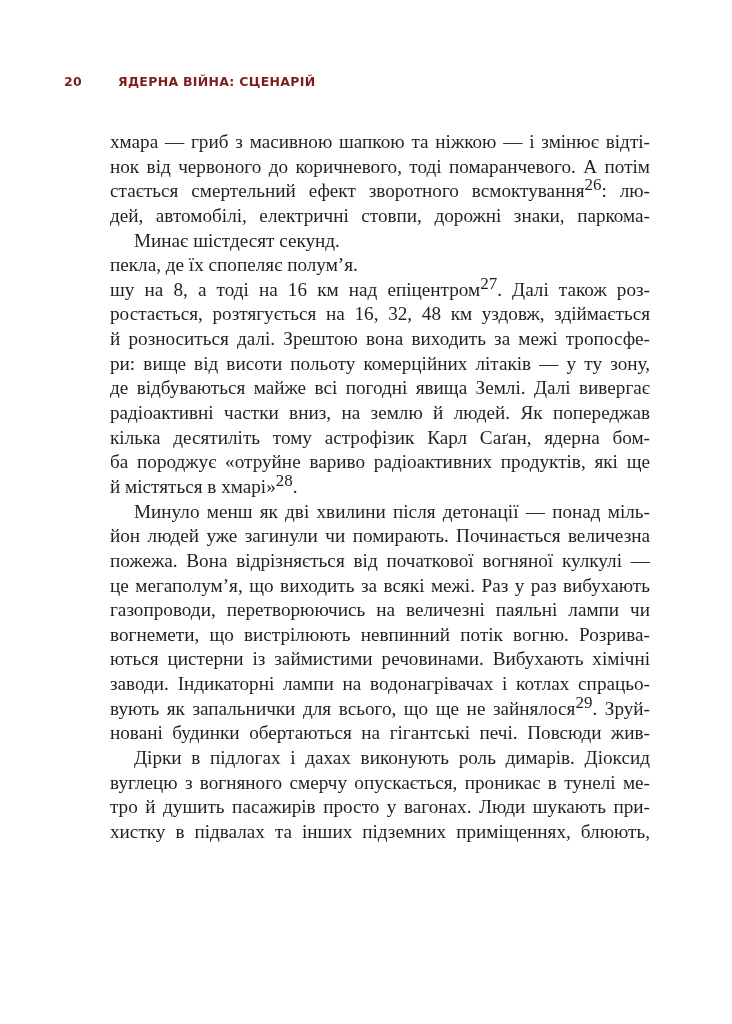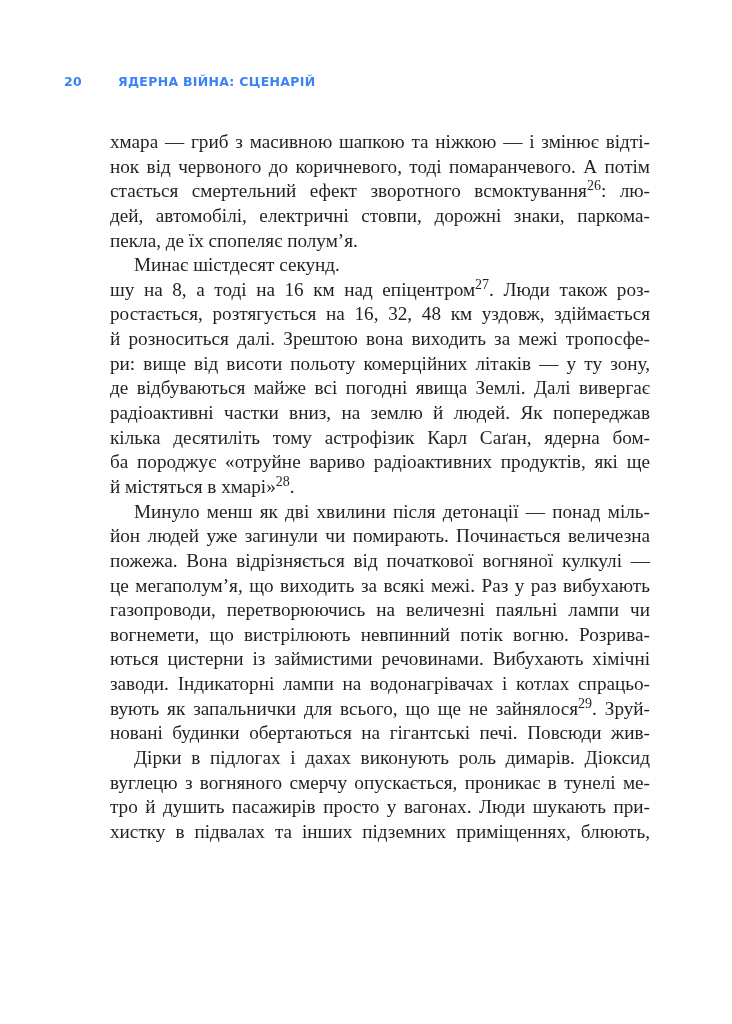--- a/index.html
+++ b/index.html
@@ -3,52 +3,52 @@
 <meta charset="utf-8">
 <style>
   html, body { margin:0; padding:0; }
   body {
     width:732px; height:1024px; background:#ffffff; position:relative; overflow:hidden;
     color:#231f20;
   }
   .running-head {
     position:absolute; top:74px; left:0; width:732px; height:20px;
     font-family:"DejaVu Sans", sans-serif; font-weight:bold; font-size:12.5px;
-    letter-spacing:0.3px; color:#3b82f6;
+    letter-spacing:0.3px; color:#7f1d1d;
   }
   .page-num { position:absolute; left:64px; top:0; }
   .book-title { position:absolute; left:118px; top:0; }
   .text-block {
     position:absolute; left:110px; top:130px; width:540px;
     font-family:"Liberation Serif", serif; font-size:19.2px; line-height:24.65px;
   }
   .line {
     display:block; height:24.65px; white-space:nowrap; text-align:justify;
     text-align-last:justify; overflow:visible;
   }
   .line.last { text-align-last:left; }
   .line.indent { padding-left:24px; }
-  sup { font-size:14px; line-height:0; vertical-align:7px; }
+  sup { font-size:17px; line-height:0; vertical-align:7px; }
 </style>
 </head>
 <body>
 
 <div class="running-head">
   <span class="page-num">20</span>
   <span class="book-title">ЯДЕРНА ВІЙНА: СЦЕНАРІЙ</span>
 </div>
 
 <div class="text-block">
   <span class="line"><span>хмара — гриб з масивною шапкою та ніжкою — і змінює відті-</span></span>
   <span class="line"><span>нок від червоного до коричневого, тоді помаранчевого. А потім</span></span>
   <span class="line"><span>стається смертельний ефект зворотного всмоктування</span><sup>26</sup><span>: лю-</span></span>
   <span class="line"><span>дей, автомобілі, електричні стовпи, дорожні знаки, паркома-</span></span>
+  <span class="line last indent"><span>Минає шістдесят секунд.</span></span>
   <span class="line last"><span>пекла, де їх спопеляє полум’я.</span></span>
-  <span class="line last indent"><span>Минає шістдесят секунд.</span></span>
-  <span class="line"><span>шу на 8, а тоді на 16 км над епіцентром</span><sup>27</sup><span>. Люди також роз-</span></span>
+  <span class="line"><span>шу на 8, а тоді на 16 км над епіцентром</span><sup>27</sup><span>. Далі також роз-</span></span>
   <span class="line"><span>ростається, розтягується на 16, 32, 48 км уздовж, здіймається</span></span>
   <span class="line"><span>й розноситься далі. Зрештою вона виходить за межі тропосфе-</span></span>
   <span class="line"><span>ри: вище від висоти польоту комерційних літаків — у ту зону,</span></span>
   <span class="line"><span>де відбуваються майже всі погодні явища Землі. Далі вивергає</span></span>
   <span class="line"><span>радіоактивні частки вниз, на землю й людей. Як попереджав</span></span>
   <span class="line"><span>кілька десятиліть тому астрофізик Карл Саґан, ядерна бом-</span></span>
   <span class="line"><span>ба породжує «отруйне вариво радіоактивних продуктів, які ще</span></span>
   <span class="line last"><span>й містяться в хмарі»</span><sup>28</sup><span>.</span></span>
   <span class="line indent"><span>Минуло менш як дві хвилини після детонації — понад міль-</span></span>
   <span class="line"><span>йон людей уже загинули чи помирають. Починається величезна</span></span>

